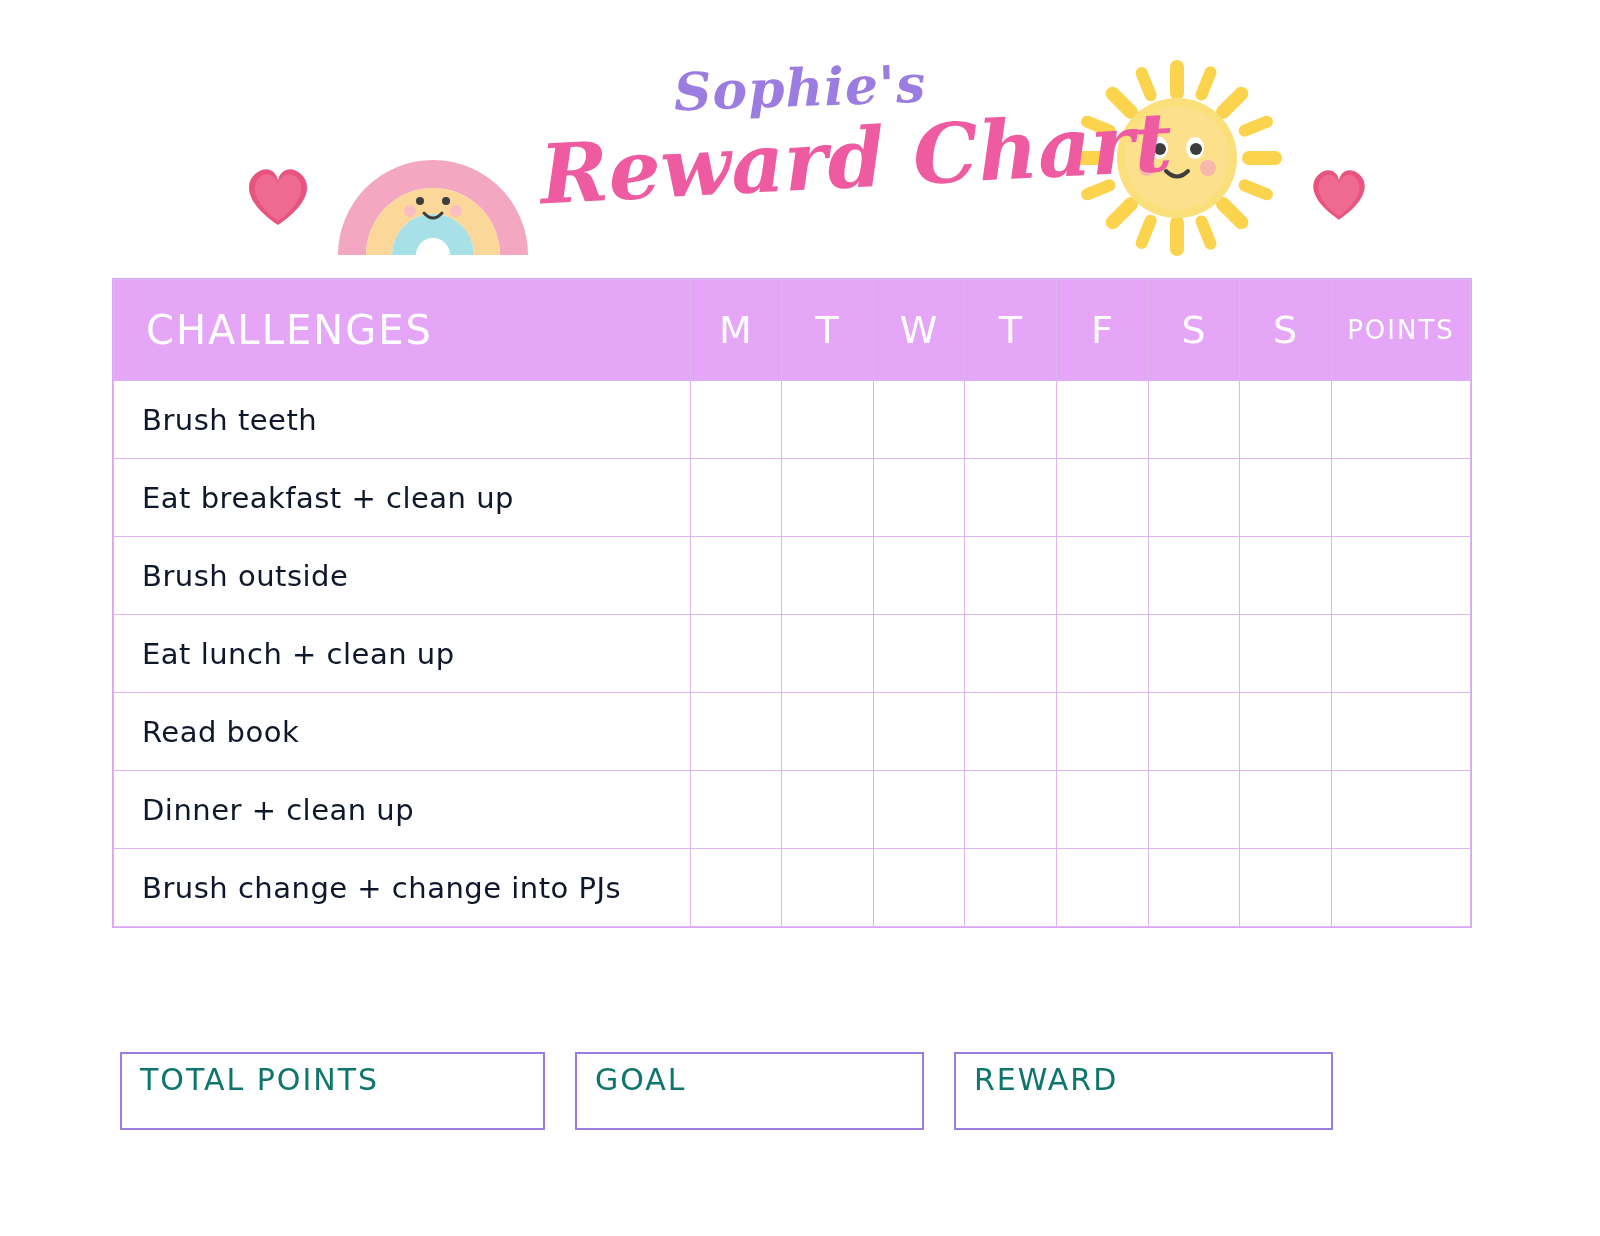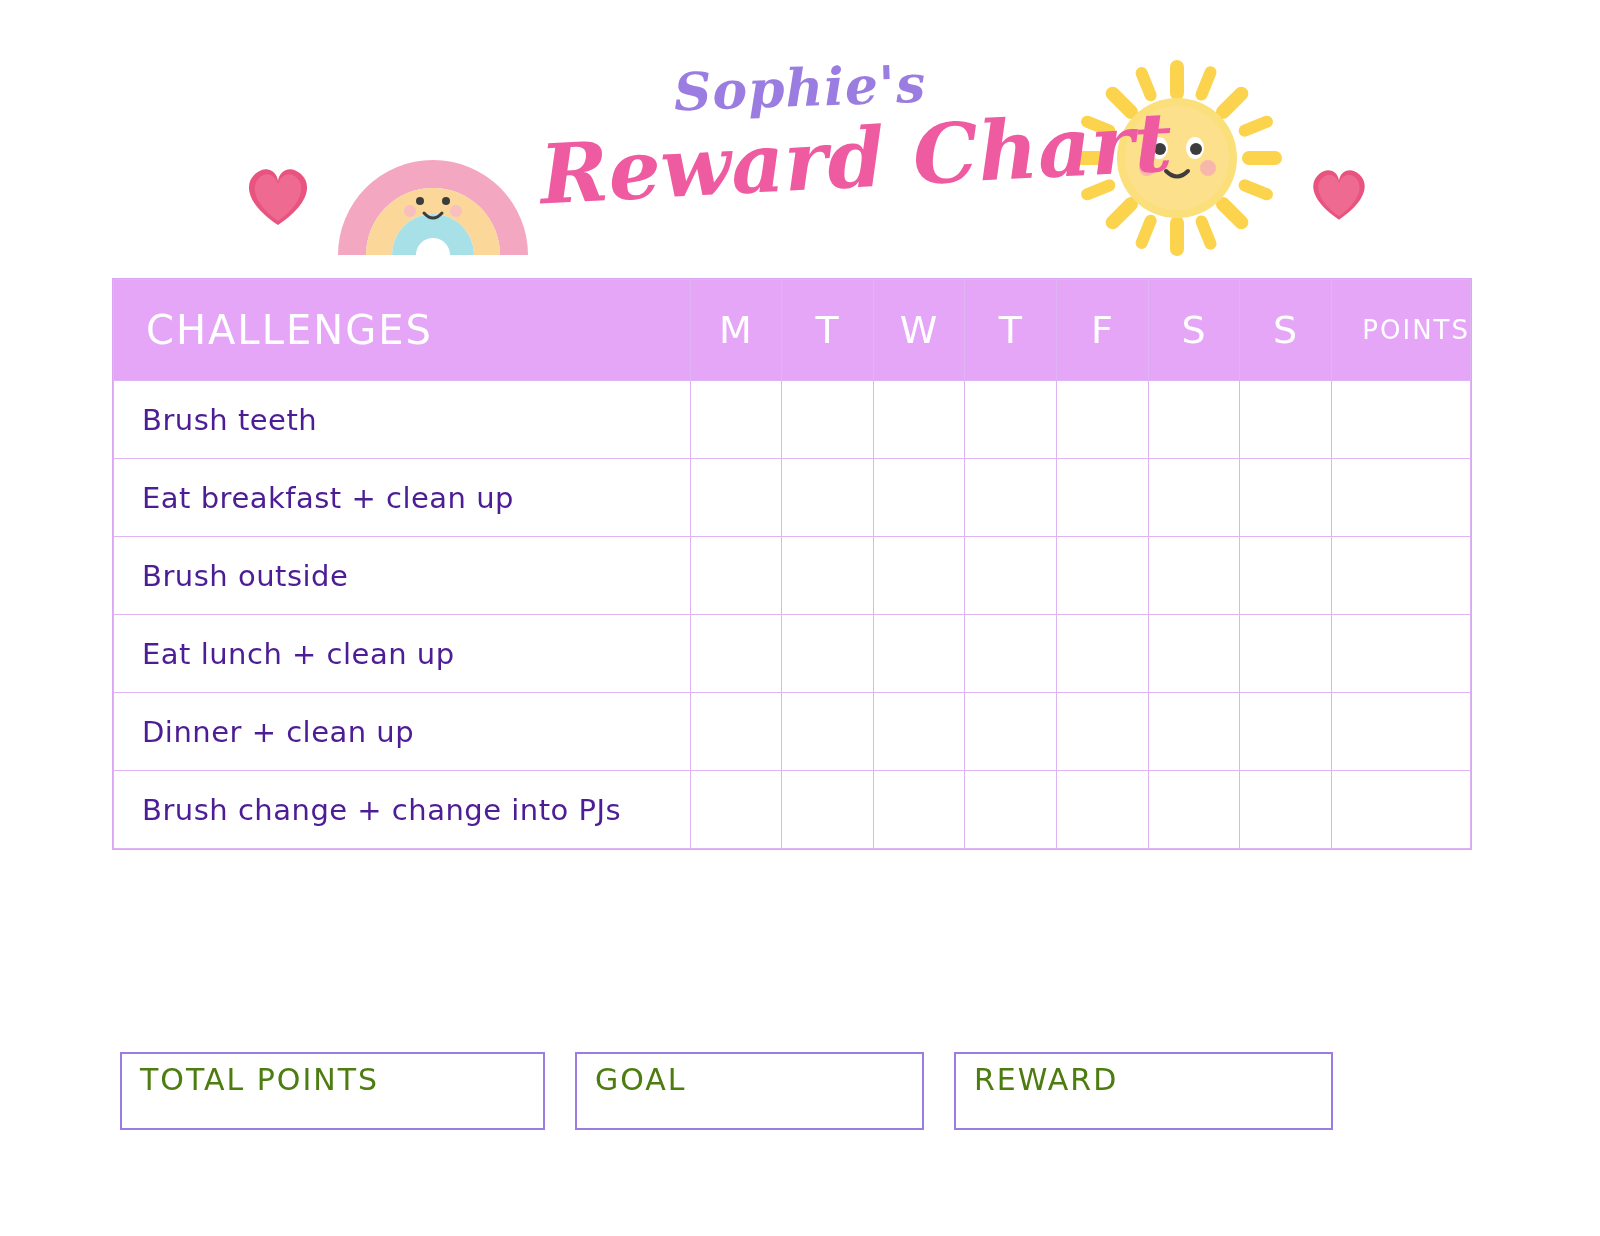--- a/index.html
+++ b/index.html
@@ -100,28 +100,28 @@
     font-family: "DejaVu Sans", sans-serif;
   }
   th.day-head {
     font-size: 38px;
     letter-spacing: 1px;
     text-align: center;
   }
   th.points-head {
     font-size: 26px;
     letter-spacing: 2px;
-    text-align: right;
+    text-align: center;
   }
 
   tbody td.task-cell {
     height: 77px;
     padding-left: 28px;
     font-size: 29px;
-    color: #4c1d95;
+    color: #0f172a;
     font-family: "DejaVu Sans", sans-serif;
     letter-spacing: 0.5px;
     white-space: nowrap;
   }
   tbody td.check-cell {
     background: #ffffff;
   }
 
   
   .footer {
@@ -135,21 +135,21 @@
   .foot-box {
     border: 2px solid #9b7ce0;
     height: 78px;
     box-sizing: border-box;
     display: flex;
     align-items: flex-start;
     padding: 8px 0 0 18px;
   }
   .foot-box span {
     font-size: 30px;
-    color: #4d7c0f;
+    color: #0f766e;
     letter-spacing: 2px;
     font-family: "DejaVu Sans", sans-serif;
   }
   .foot-total { width: 425px; }
   .foot-goal { width: 349px; }
   .foot-reward { width: 379px; }
 </style>
 </head>
 <body>
 
@@ -286,20 +286,31 @@
         <td class="check-cell"></td>
         <td class="check-cell"></td>
         <td class="check-cell"></td>
         <td class="check-cell"></td>
         <td class="check-cell"></td>
         <td class="check-cell"></td>
         <td class="check-cell"></td>
         <td class="check-cell"></td>
       </tr>
       <tr>
+        <td class="task-cell">Read book</td>
+        <td class="check-cell"></td>
+        <td class="check-cell"></td>
+        <td class="check-cell"></td>
+        <td class="check-cell"></td>
+        <td class="check-cell"></td>
+        <td class="check-cell"></td>
+        <td class="check-cell"></td>
+        <td class="check-cell"></td>
+      </tr>
+      <tr>
         <td class="task-cell">Dinner + clean up</td>
         <td class="check-cell"></td>
         <td class="check-cell"></td>
         <td class="check-cell"></td>
         <td class="check-cell"></td>
         <td class="check-cell"></td>
         <td class="check-cell"></td>
         <td class="check-cell"></td>
         <td class="check-cell"></td>
       </tr>

